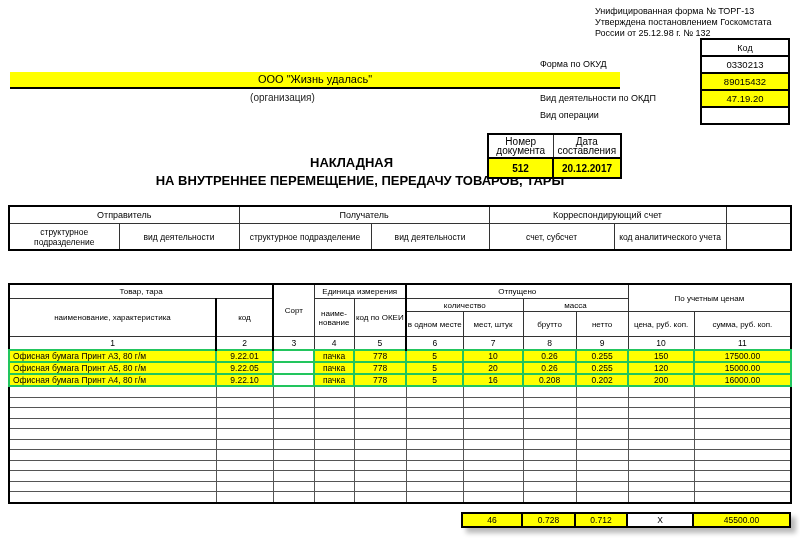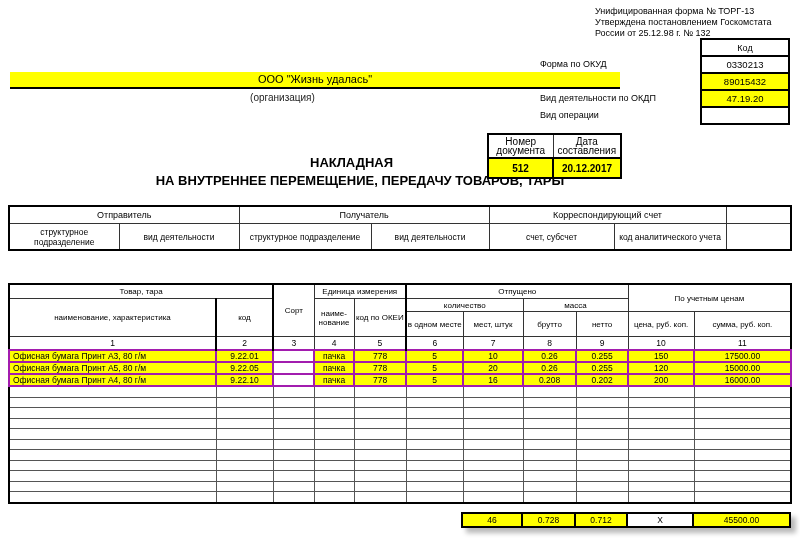--- a/index.html
+++ b/index.html
@@ -45,21 +45,21 @@
   .parties .p-r3 td.pv{border:2px solid #000;}
 
   
   .goods{left:8px;top:283px;width:782px;border:2px solid #000;}
   .goods th{border:1px solid #333;font-size:8px;line-height:9px;}
   .goods .g-r1 th{height:13px;}
   .goods .g-r2 th{height:12px;}
   .goods .g-r3 th{height:24px;}
   .goods .g-r4 th{height:12px;font-size:8.5px;}
   .goods td{font-size:8.5px;}
-  .goods tr.data-row td{border:2px solid #a21caf;height:10px;background:#ffff00;}
+  .goods tr.data-row td{border:2px solid #22c55e;height:10px;background:#ffff00;}
   .goods tr.data-row td.sort-cell{background:#fff;}
   .goods tr.data-row td.name-cell{text-align:left;padding-left:3px;}
   .goods tr.empty-row td{border:1px solid #555;height:9.5px;}
   .goods td.bl2,.goods th.bl2{border-left:2px solid #000;}
 
   
   .totals{left:461px;top:512px;width:328px;box-shadow:5px 5px 5px rgba(0,0,0,0.28);}
   .totals td{border:2px solid #000;height:12px;font-size:8.5px;}
   .totals-label{left:370px;top:514px;width:86px;text-align:left;font-size:14px;margin-top:32px;}
 </style>

